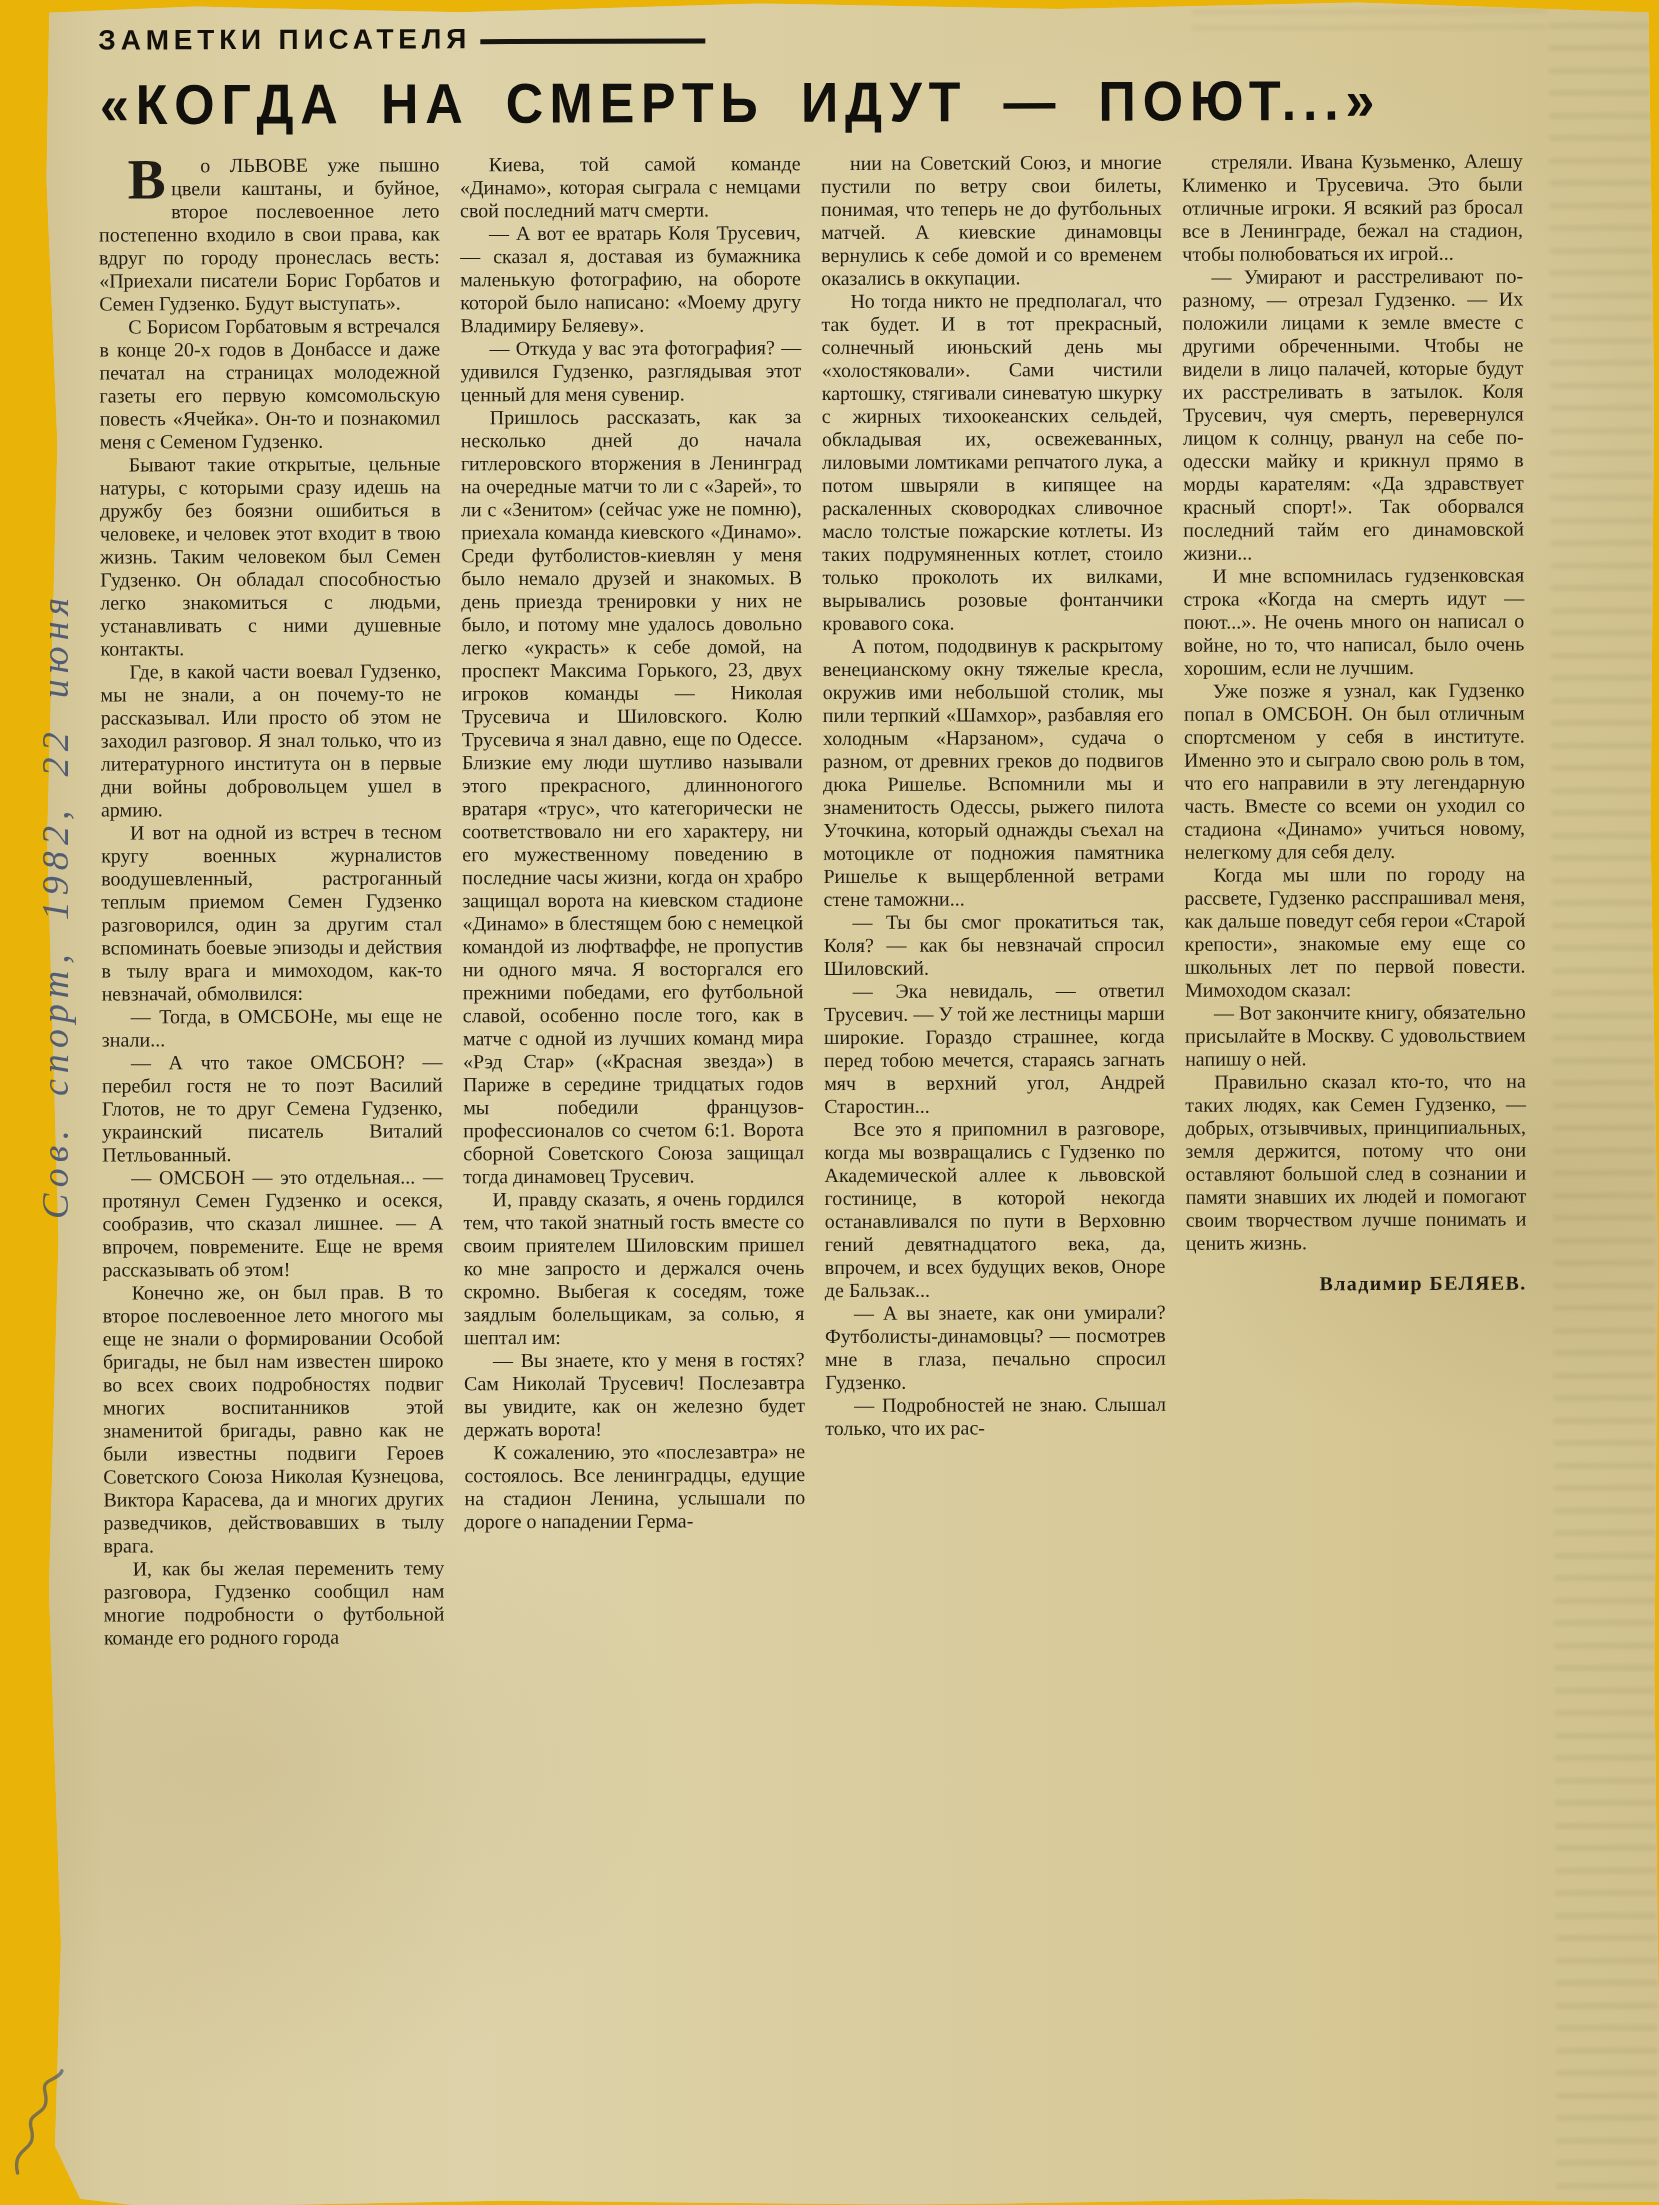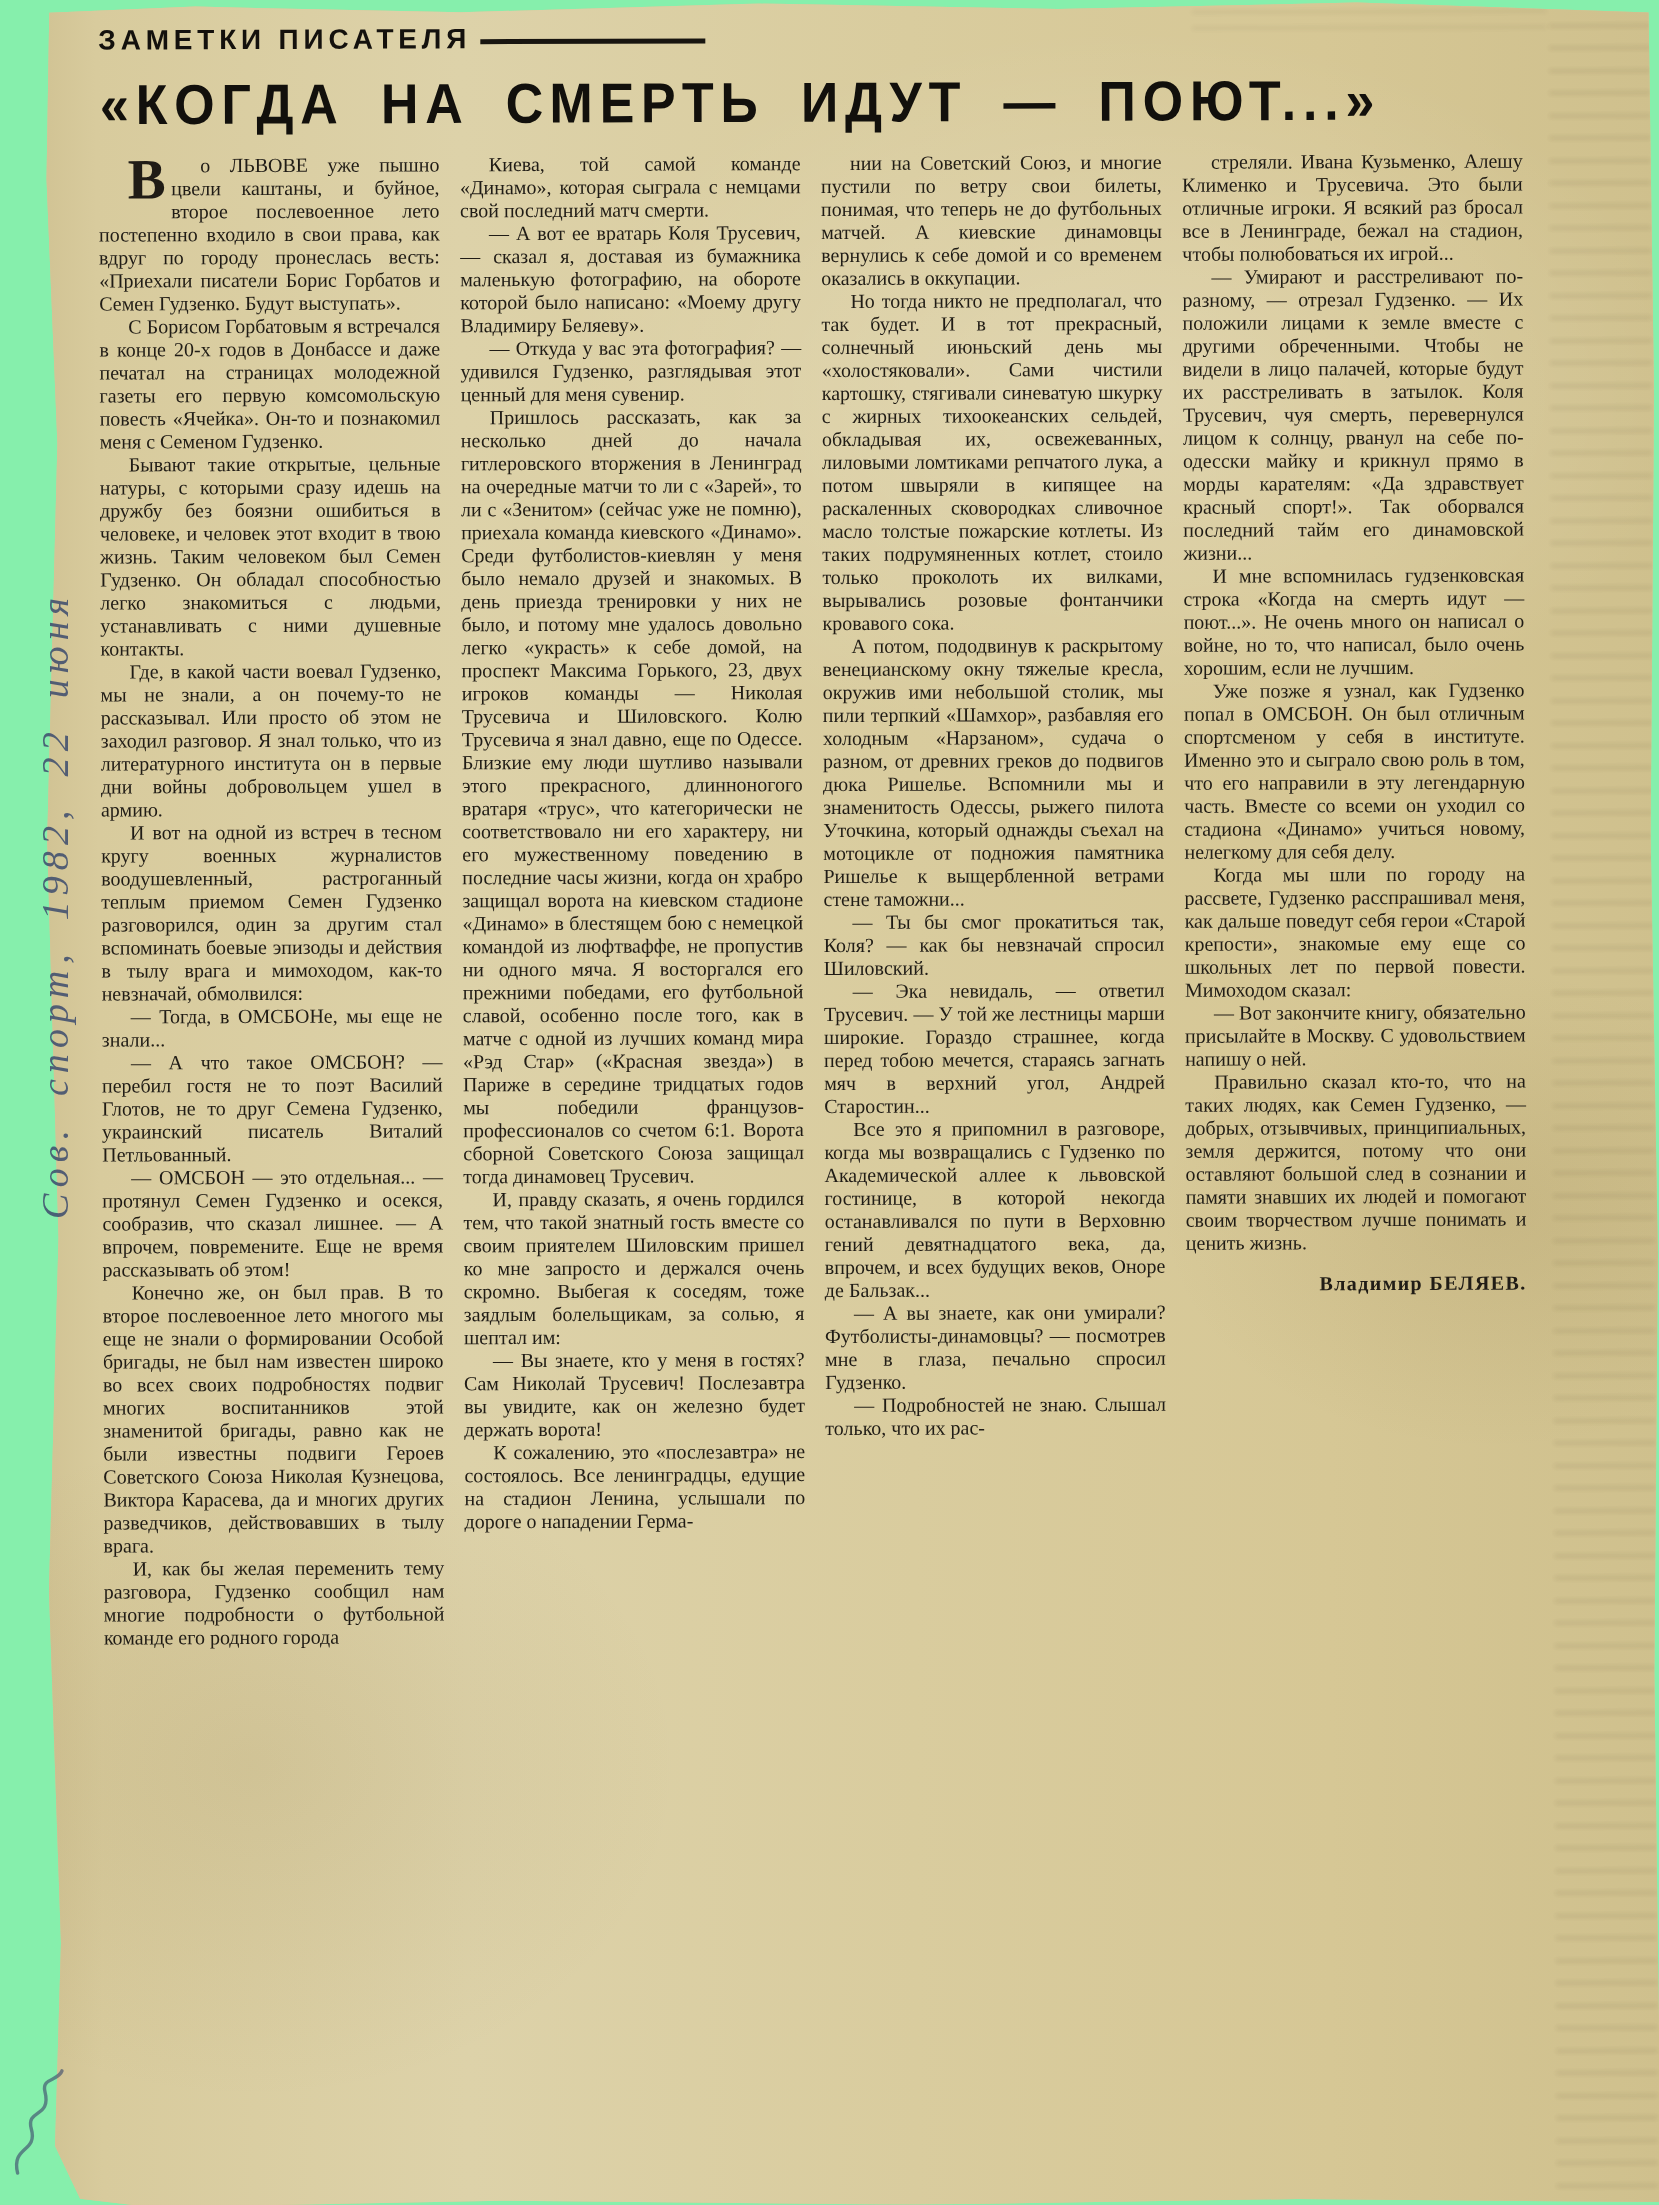--- a/index.html
+++ b/index.html
@@ -3,21 +3,21 @@
 <meta charset="utf-8">
 <style>
   html,body{margin:0;padding:0;}
   body{
     width:1659px;height:2205px;
     background:#f1efe9;
     font-family:"Liberation Serif", serif;
     position:relative;
     overflow:hidden;
   }
-  .scan{position:absolute;inset:0;background:#86efac;}
+  .scan{position:absolute;inset:0;background:#eab308;}
   
   .clipping{
     position:absolute;inset:0;
     background:
       radial-gradient(953px 613px at 68% 18%, rgba(255,255,255,0.22), transparent 60%),
       radial-gradient(613px 477px at 15% 80%, rgba(120,95,40,0.10), transparent 70%),
       radial-gradient(477px 341px at 90% 55%, rgba(120,95,40,0.12), transparent 70%),
       linear-gradient(90deg,#cbbc8c 0%,#d8cb9d 6%,#ddd2a9 28%,#d9cc9e 55%,#d6c795 80%,#cfc08d 100%),
       #d6c897;
     clip-path: polygon(

